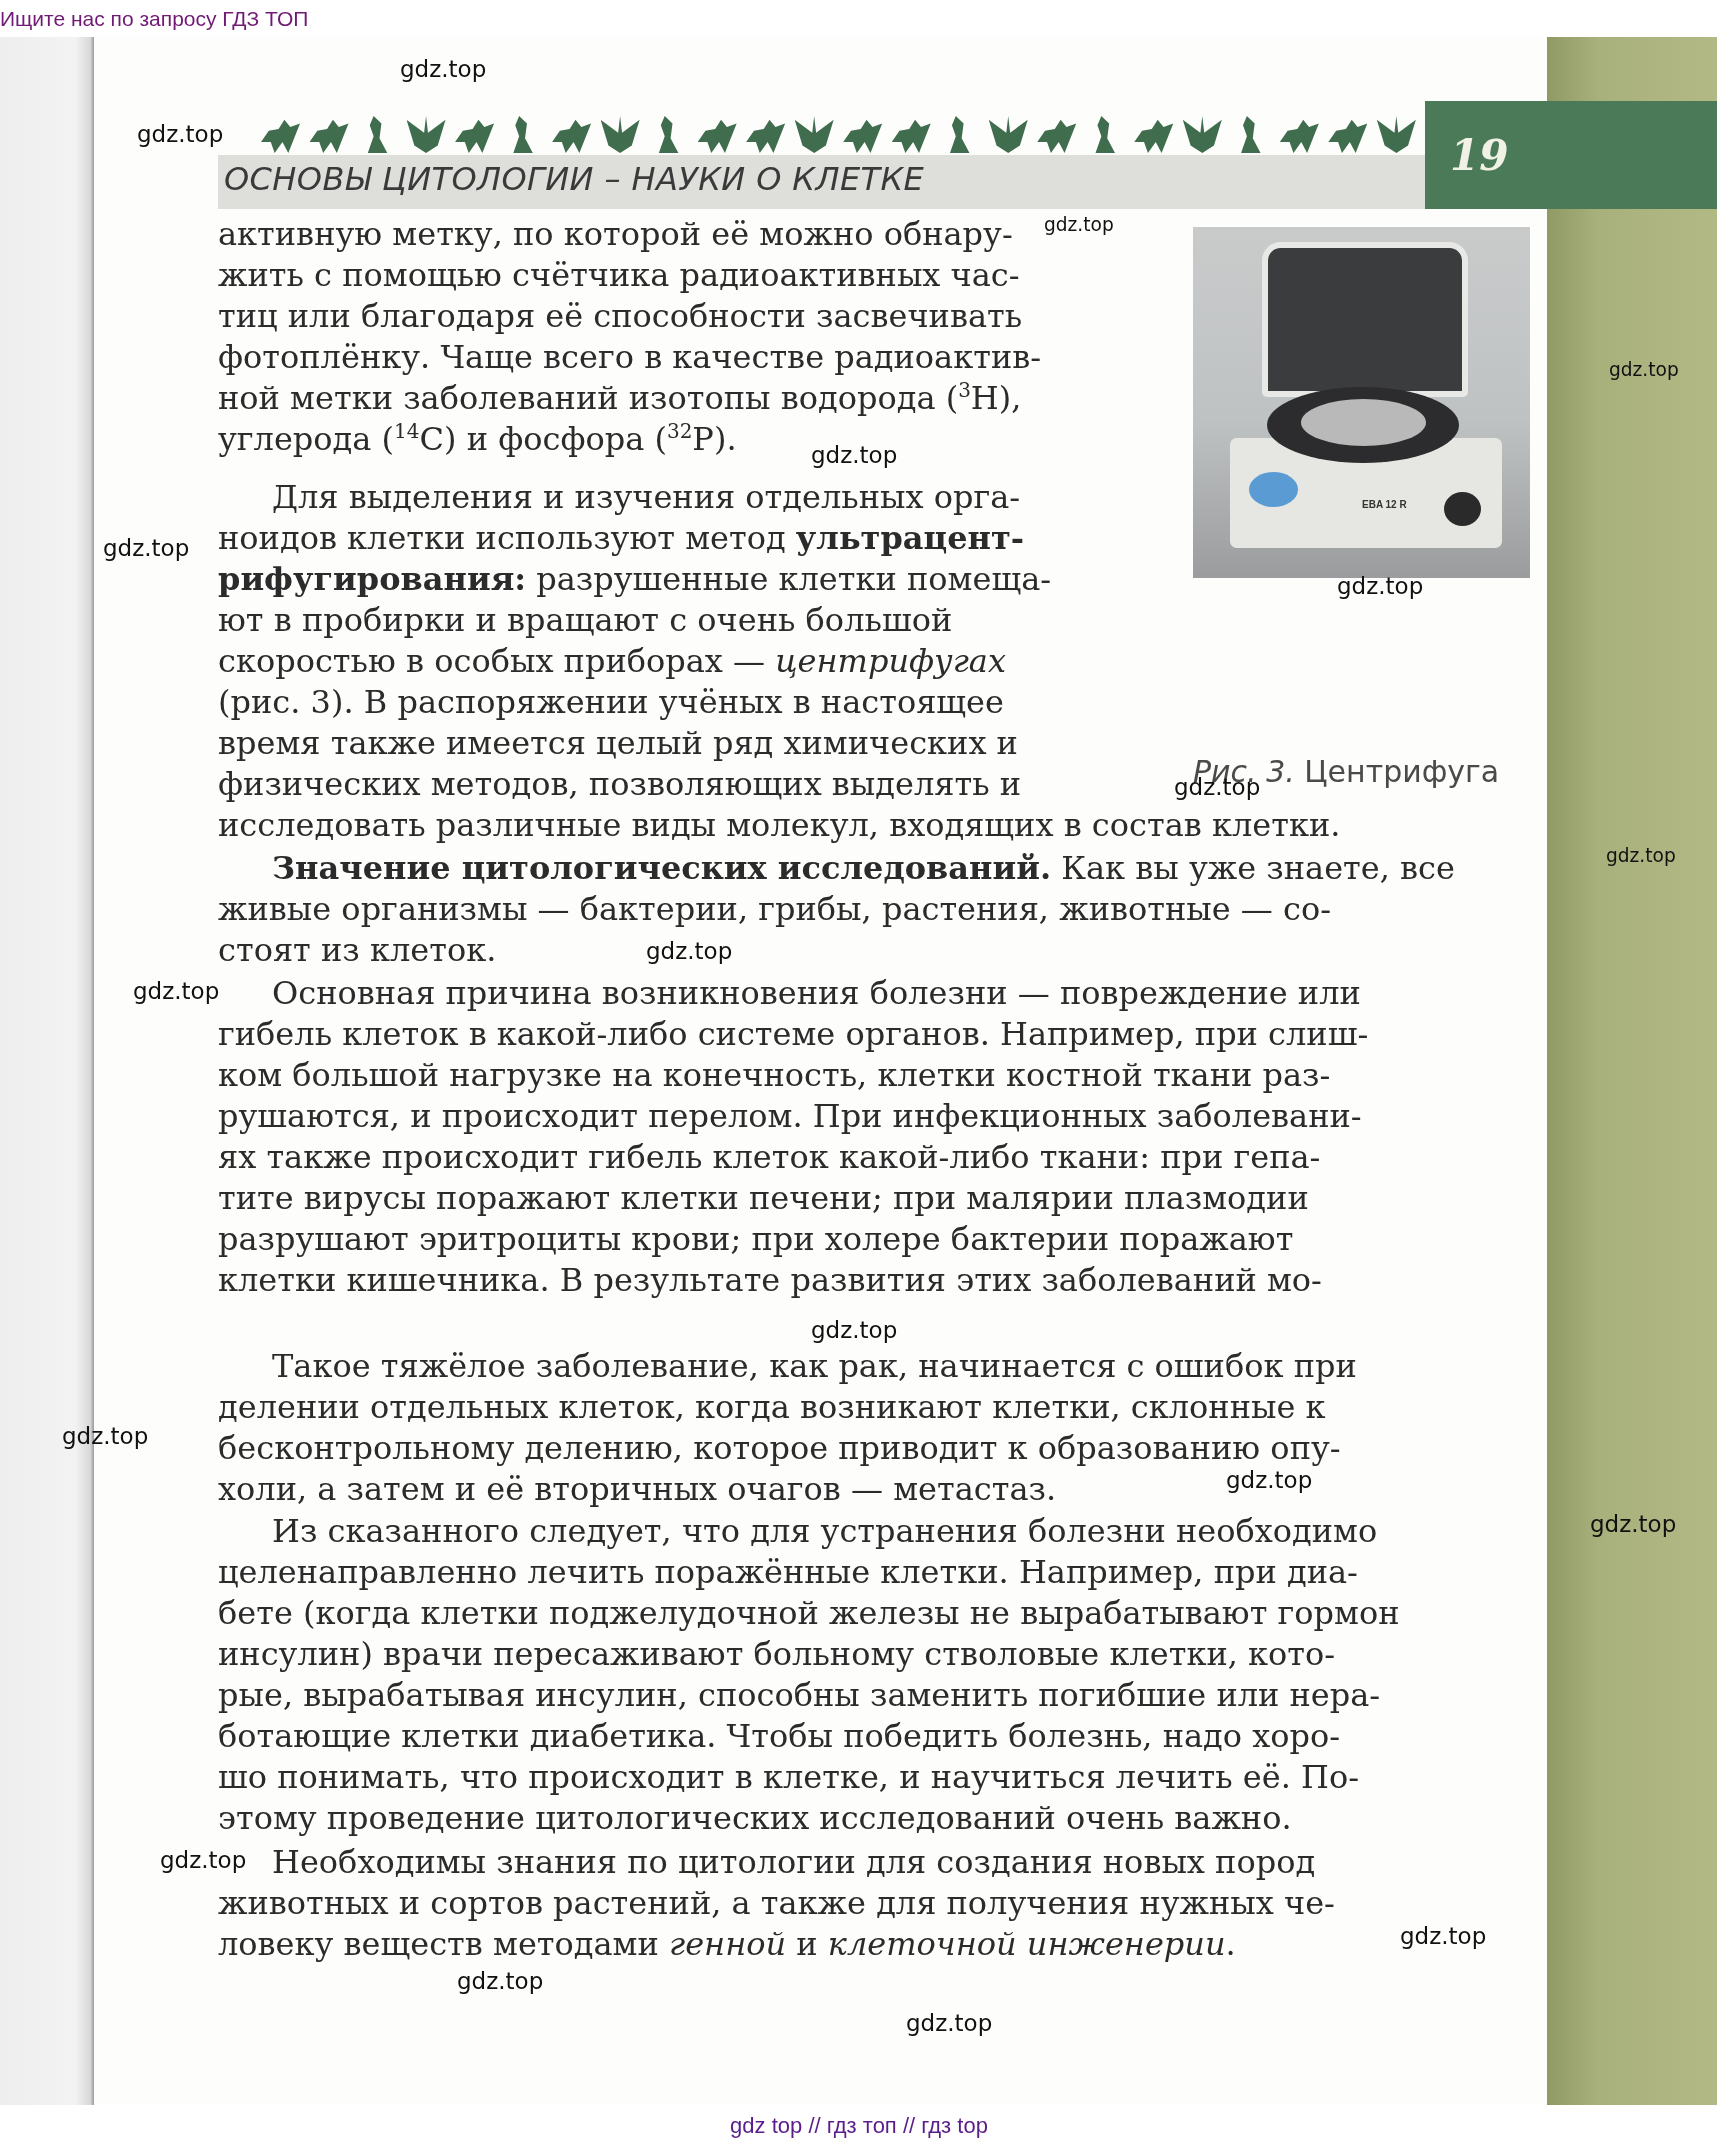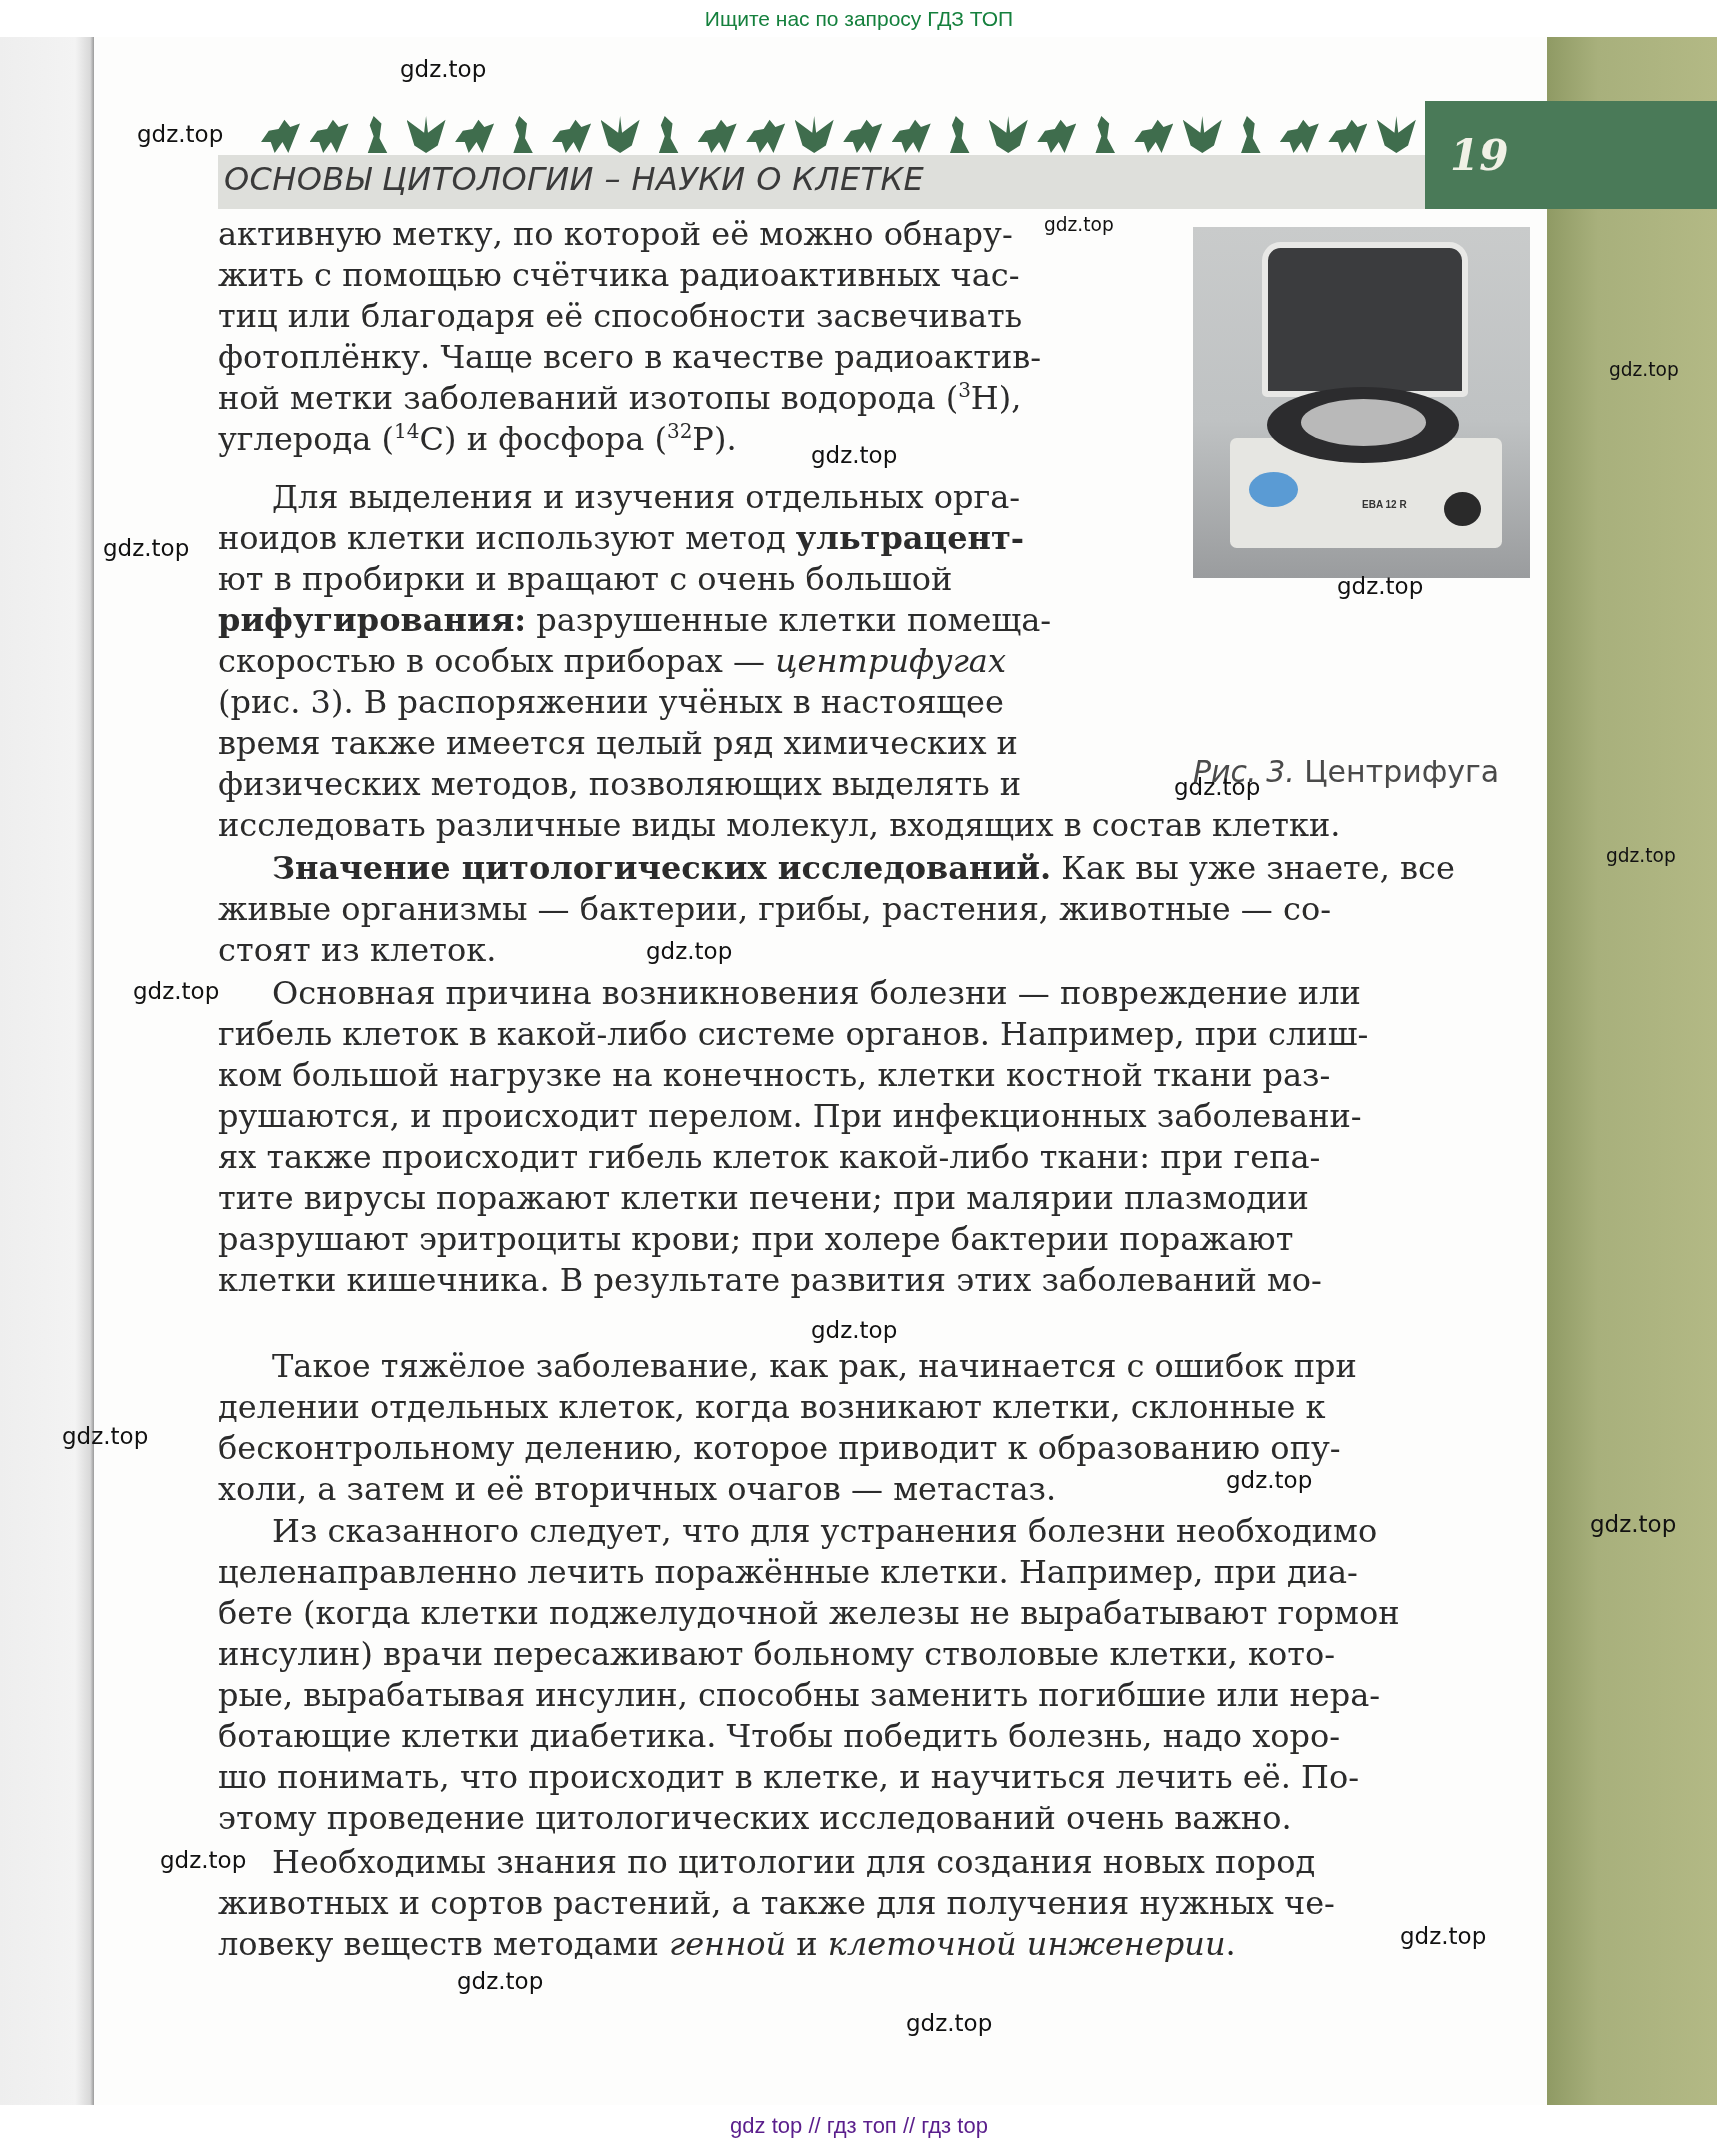--- a/index.html
+++ b/index.html
@@ -3,22 +3,22 @@
 <meta charset="utf-8">
 <style>
   html, body { margin:0; padding:0; }
   body {
     width:1718px; height:2147px; position:relative; overflow:hidden;
     background:#ffffff;
     font-family:"DejaVu Serif", serif;
   }
   .top-banner {
     position:absolute; left:0; top:0; width:1718px; height:37px;
-    text-align:center; line-height:37px;
-    font-family:"Liberation Sans", sans-serif; font-size:21px; color:#15803d;
+    text-align:left; line-height:37px;
+    font-family:"Liberation Sans", sans-serif; font-size:21px; color:#701a75;
   }
   .bottom-banner {
     position:absolute; left:0; top:2105px; width:1718px; height:42px;
     text-align:center; line-height:42px;
     font-family:"Liberation Sans", sans-serif; font-size:22px; color:#5a1e8c;
   }
   .page {
     position:absolute; left:0; top:37px; width:1718px; height:2068px;
     background:#fdfdfc;
   }
@@ -159,22 +159,22 @@
     <div class="line">жить с помощью счётчика радиоактивных час-</div>
     <div class="line">тиц или благодаря её способности засвечивать</div>
     <div class="line">фотоплёнку. Чаще всего в качестве радиоактив-</div>
     <div class="line"><span>ной метки заболеваний изотопы водорода (</span><sup>3</sup><span>Н),</span></div>
     <div class="line"><span>углерода (</span><sup>14</sup><span>С) и фосфора (</span><sup>32</sup><span>Р).</span></div>
   </div>
 
   <div class="body-text" style="left:218px; top:440px; width:928px;">
     <div class="line indent">Для выделения и изучения отдельных орга-</div>
     <div class="line"><span>ноидов клетки используют метод </span><span class="b">ультрацент-</span></div>
+    <div class="line"><span class="b">рифугирования:</span><span> разрушенные клетки помеща-</span></div>
     <div class="line">ют в пробирки и вращают с очень большой</div>
-    <div class="line"><span class="b">рифугирования:</span><span> разрушенные клетки помеща-</span></div>
     <div class="line"><span>скоростью в особых приборах — </span><span class="i">центрифугах</span></div>
     <div class="line">(рис. 3). В распоряжении учёных в настоящее</div>
     <div class="line">время также имеется целый ряд химических и</div>
     <div class="line">физических методов, позволяющих выделять и</div>
     <div class="line">исследовать различные виды молекул, входящих в состав клетки.</div>
   </div>
 
   <div class="figure">
     <div class="fig-lid"></div>
     <div class="fig-body"></div>

